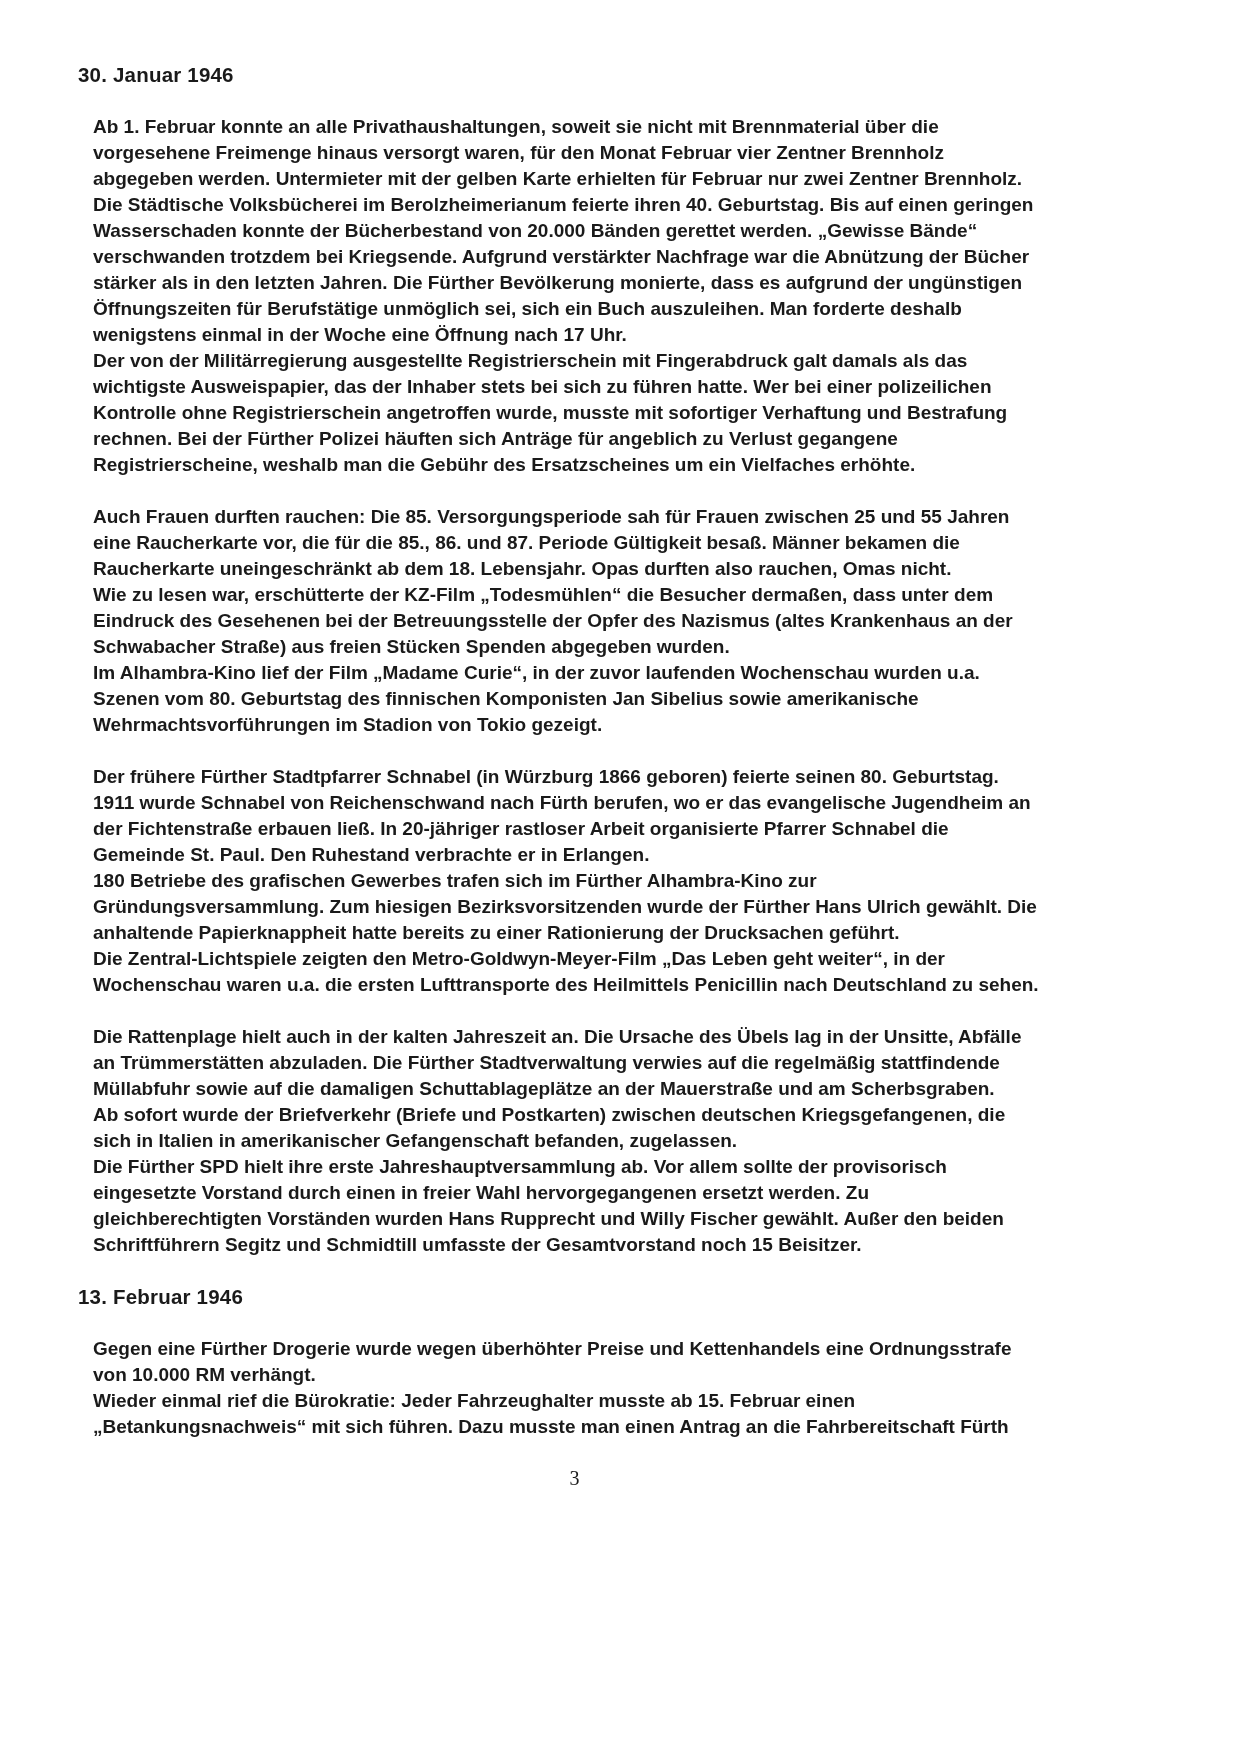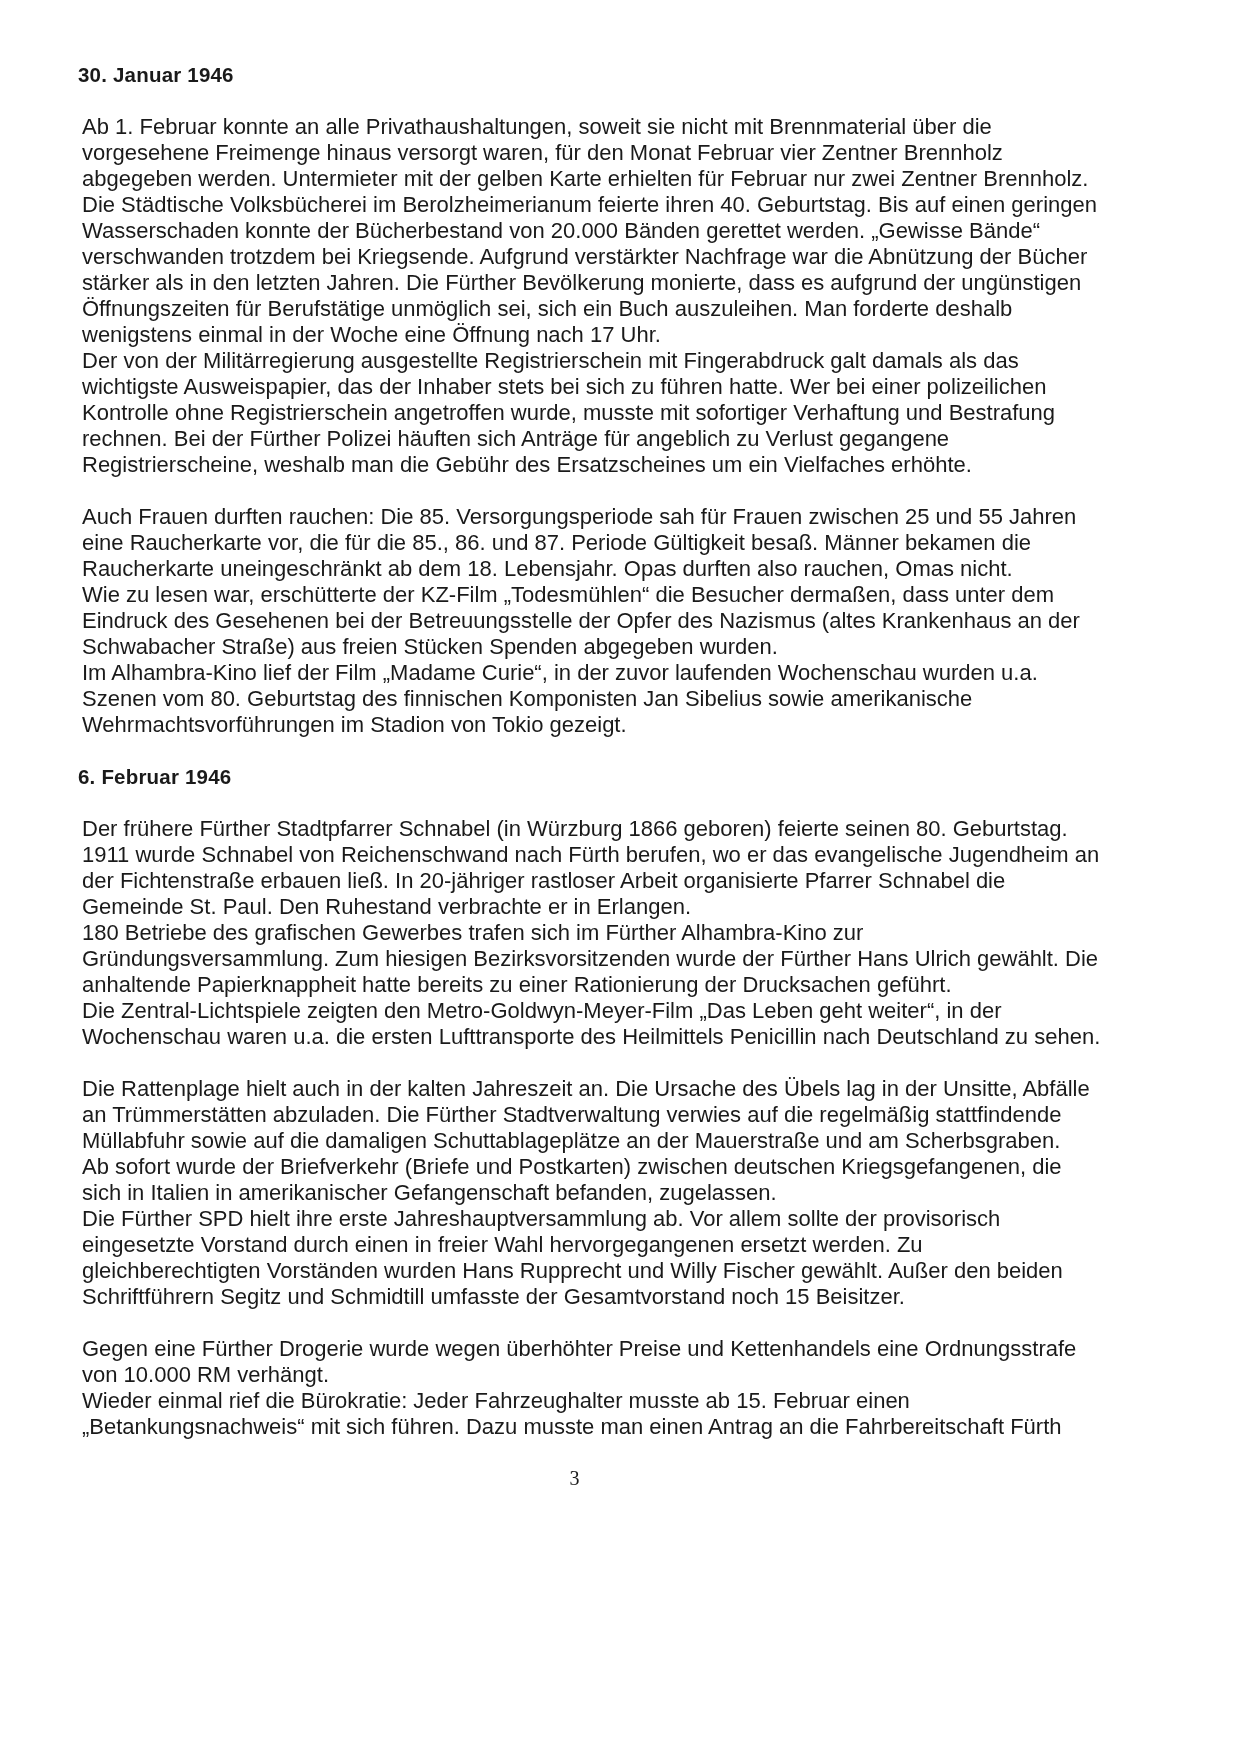--- a/index.html
+++ b/index.html
@@ -23,24 +23,25 @@
     margin: 0;
   }
   .date-heading {
     font-size: 20.5px;
     line-height: 26px;
     font-weight: 700;
     margin: 0 0 26px 0;
     letter-spacing: 0.2px;
   }
   .body-text {
-    font-size: 22px;
+    font-size: 19px;
     line-height: 26px;
-    margin: 0 0 26px 4px;
+    margin: 0 0 26px 15px;
     white-space: pre-line;
+    font-weight: bold;
   }
   .page-footer {
     margin-top: 18px;
     text-align: center;
     padding-right: 124px; 
   }
   .page-number {
     font-family: "Liberation Serif", serif;
     font-size: 20px;
     line-height: 24px;
@@ -76,21 +77,20 @@
 Raucherkarte uneingeschränkt ab dem 18. Lebensjahr. Opas durften also rauchen, Omas nicht.
 Wie zu lesen war, erschütterte der KZ-Film „Todesmühlen“ die Besucher dermaßen, dass unter dem
 Eindruck des Gesehenen bei der Betreuungsstelle der Opfer des Nazismus (altes Krankenhaus an der
 Schwabacher Straße) aus freien Stücken Spenden abgegeben wurden.
 Im Alhambra-Kino lief der Film „Madame Curie“, in der zuvor laufenden Wochenschau wurden u.a.
 Szenen vom 80. Geburtstag des finnischen Komponisten Jan Sibelius sowie amerikanische
 Wehrmachtsvorführungen im Stadion von Tokio gezeigt.</p>
   </section>
 
   <section class="entry">
-    <h2 class="date-heading">6. Februar 1946</h2>
     <p class="body-text">Der frühere Fürther Stadtpfarrer Schnabel (in Würzburg 1866 geboren) feierte seinen 80. Geburtstag.
 1911 wurde Schnabel von Reichenschwand nach Fürth berufen, wo er das evangelische Jugendheim an
 der Fichtenstraße erbauen ließ. In 20-jähriger rastloser Arbeit organisierte Pfarrer Schnabel die
 Gemeinde St. Paul. Den Ruhestand verbrachte er in Erlangen.
 180 Betriebe des grafischen Gewerbes trafen sich im Fürther Alhambra-Kino zur
 Gründungsversammlung. Zum hiesigen Bezirksvorsitzenden wurde der Fürther Hans Ulrich gewählt. Die
 anhaltende Papierknappheit hatte bereits zu einer Rationierung der Drucksachen geführt.
 Die Zentral-Lichtspiele zeigten den Metro-Goldwyn-Meyer-Film „Das Leben geht weiter“, in der
 Wochenschau waren u.a. die ersten Lufttransporte des Heilmittels Penicillin nach Deutschland zu sehen.</p>
   </section>
@@ -101,20 +101,21 @@
 Müllabfuhr sowie auf die damaligen Schuttablageplätze an der Mauerstraße und am Scherbsgraben.
 Ab sofort wurde der Briefverkehr (Briefe und Postkarten) zwischen deutschen Kriegsgefangenen, die
 sich in Italien in amerikanischer Gefangenschaft befanden, zugelassen.
 Die Fürther SPD hielt ihre erste Jahreshauptversammlung ab. Vor allem sollte der provisorisch
 eingesetzte Vorstand durch einen in freier Wahl hervorgegangenen ersetzt werden. Zu
 gleichberechtigten Vorständen wurden Hans Rupprecht und Willy Fischer gewählt. Außer den beiden
 Schriftführern Segitz und Schmidtill umfasste der Gesamtvorstand noch 15 Beisitzer.</p>
   </section>
 
   <section class="entry">
+    <h2 class="date-heading">13. Februar 1946</h2>
     <p class="body-text">Gegen eine Fürther Drogerie wurde wegen überhöhter Preise und Kettenhandels eine Ordnungsstrafe
 von 10.000 RM verhängt.
 Wieder einmal rief die Bürokratie: Jeder Fahrzeughalter musste ab 15. Februar einen
 „Betankungsnachweis“ mit sich führen. Dazu musste man einen Antrag an die Fahrbereitschaft Fürth</p>
   </section>
 
   <footer class="page-footer">
     <span class="page-number">3</span>
   </footer>
 

